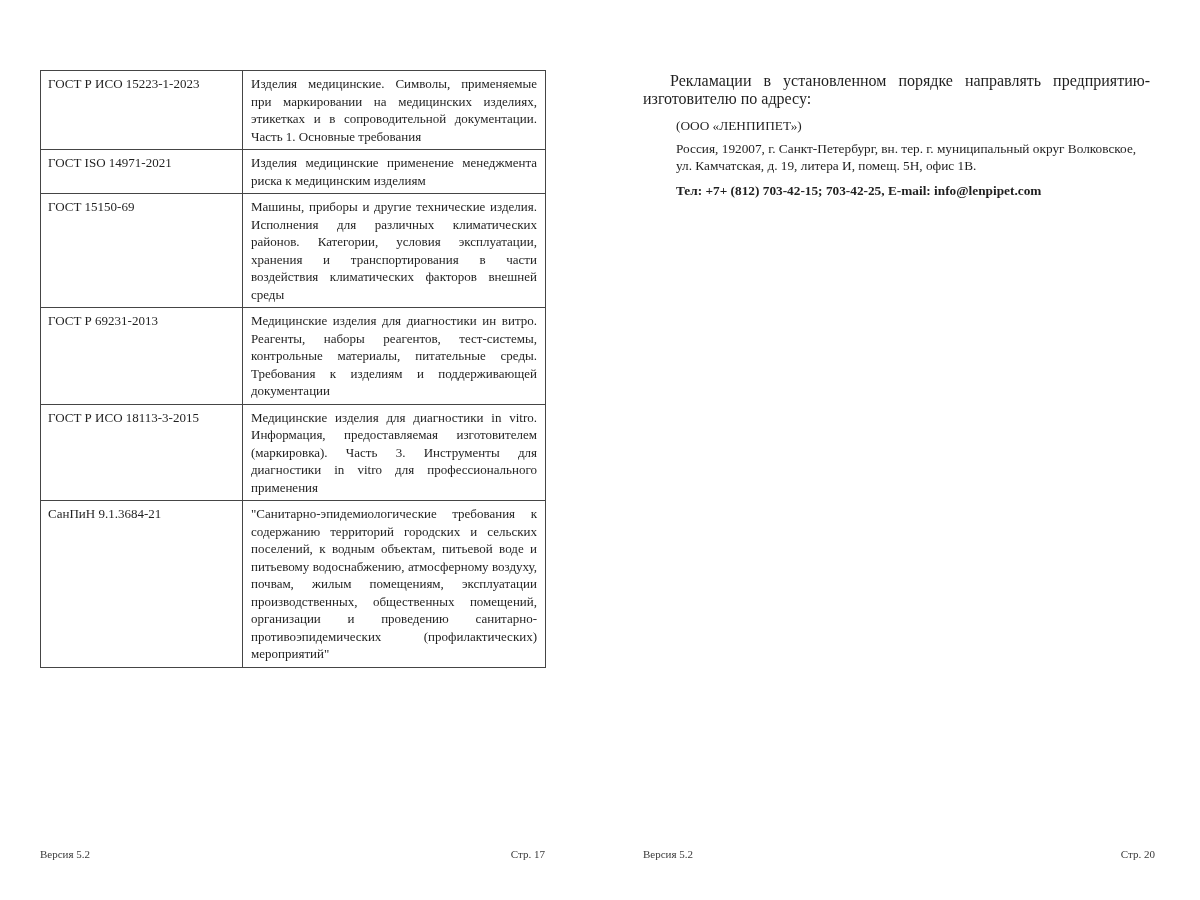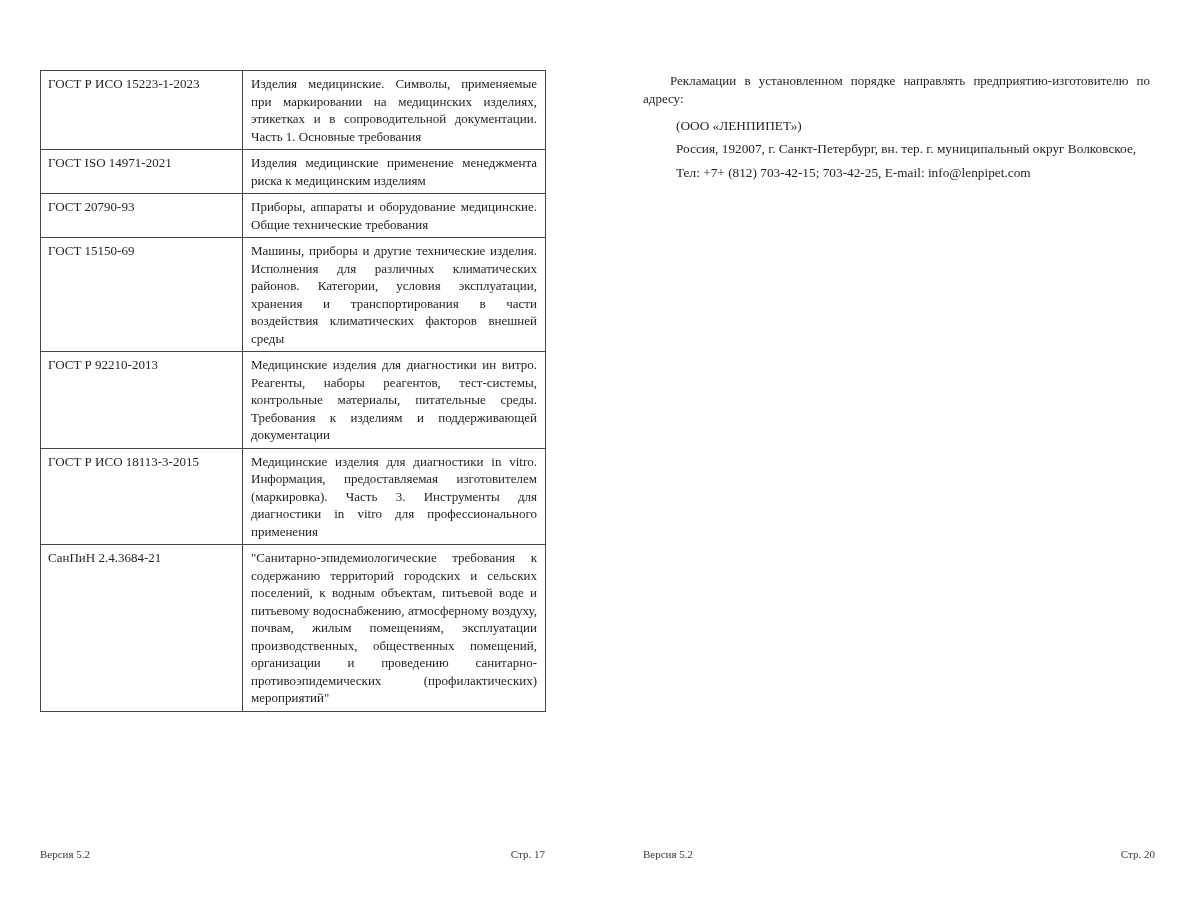--- a/index.html
+++ b/index.html
@@ -65,31 +65,31 @@
   table.standards tr:nth-child(2) { height: 44px; }
   table.standards tr:nth-child(3) { height: 44px; }
   table.standards tr:nth-child(4) { height: 92px; }
   table.standards tr:nth-child(5) { height: 70px; }
   table.standards tr:nth-child(6) { height: 77px; }
   table.standards tr:nth-child(7) { height: 162px; }
 
   .intro {
     margin: 20px 0 0 0;
     width: 507px;
-    font-size: 13px;
+    font-size: 16px;
     line-height: 17.5px;
     text-align: justify;
     text-justify: inter-word;
     text-indent: 27px;
   }
   .addr-block { margin-left: 33px; font-size: 13.3px; line-height: 17.5px; }
   .addr-block div { white-space: nowrap; }
   .company  { margin-top: 10px; }
   .location { margin-top: 5px; }
-  .contacts { margin-top: 7px; }
+  .contacts { margin-top: 7px; font-weight: bold; }
 
   .page-footer {
     position: absolute;
     top: 796px;
     left: 0;
     display: flex;
     justify-content: space-between;
     font-size: 11px;
     color: #3a3a3a;
     gap: 28px;
@@ -109,37 +109,33 @@
 
       <tr>
           <td class="std">ГОСТ Р ИСО 15223-1-2023</td>
           <td class="desc">Изделия медицинские. Символы, применяемые при маркировании на медицинских изделиях, этикетках и в сопроводительной документации. Часть 1. Основные требования</td>
         </tr>
           <tr>
           <td class="std">ГОСТ ISO 14971-2021</td>
           <td class="desc">Изделия медицинские применение менеджмента риска к медицинским изделиям</td>
         </tr>
           <tr>
-          <td class="std">ГОСТ 20790-93</td>
-          <td class="desc">Приборы, аппараты и оборудование медицинские. Общие технические требования</td>
-        </tr>
-          <tr>
           <td class="std">ГОСТ 15150-69</td>
           <td class="desc">Машины, приборы и другие технические изделия. Исполнения для различных климатических районов. Категории, условия эксплуатации, хранения и транспортирования в части воздействия климатических факторов внешней среды</td>
         </tr>
           <tr>
-          <td class="std">ГОСТ Р 92210-2013</td>
+          <td class="std">ГОСТ Р 69231-2013</td>
           <td class="desc">Медицинские изделия для диагностики ин витро. Реагенты, наборы реагентов, тест-системы, контрольные материалы, питательные среды. Требования к изделиям и поддерживающей документации</td>
         </tr>
           <tr>
           <td class="std">ГОСТ Р ИСО 18113-3-2015</td>
           <td class="desc">Медицинские изделия для диагностики in vitro. Информация, предоставляемая изготовителем (маркировка). Часть 3. Инструменты для диагностики in vitro для профессионального применения</td>
         </tr>
           <tr>
-          <td class="std">СанПиН 2.4.3684-21</td>
+          <td class="std">СанПиН 9.1.3684-21</td>
           <td class="desc">"Санитарно-эпидемиологические требования к содержанию территорий городских и сельских поселений, к водным объектам, питьевой воде и питьевому водоснабжению, атмосферному воздуху, почвам, жилым помещениям, эксплуатации производственных, общественных помещений, организации и проведению санитарно-противоэпидемических (профилактических) мероприятий"</td>
         </tr>
         </tbody>
     </table>
 
     <footer class="page-footer">
       <span>Версия 5.2</span>
       <span>Стр. 17</span>
     </footer>
   </section>
@@ -147,20 +143,21 @@
   <section class="page page-right">
 
     <p class="intro">Рекламации в установленном порядке направлять предприятию-изготовителю по адресу:</p>
 
     <div class="addr-block company">
       <div>(ООО «ЛЕНПИПЕТ»)</div>
     </div>
 
     <div class="addr-block location">
       <div>Россия, 192007, г. Санкт-Петербург, вн. тер. г. муниципальный округ Волковское,</div>
+      <div>ул. Камчатская, д. 19, литера И, помещ. 5Н, офис 1В.</div>
     </div>
 
     <div class="addr-block contacts">Тел: +7+ (812) 703-42-15; 703-42-25, E-mail: info@lenpipet.com</div>
 
     <footer class="page-footer">
       <span>Версия 5.2</span>
       <span>Стр. 20</span>
     </footer>
   </section>
 

